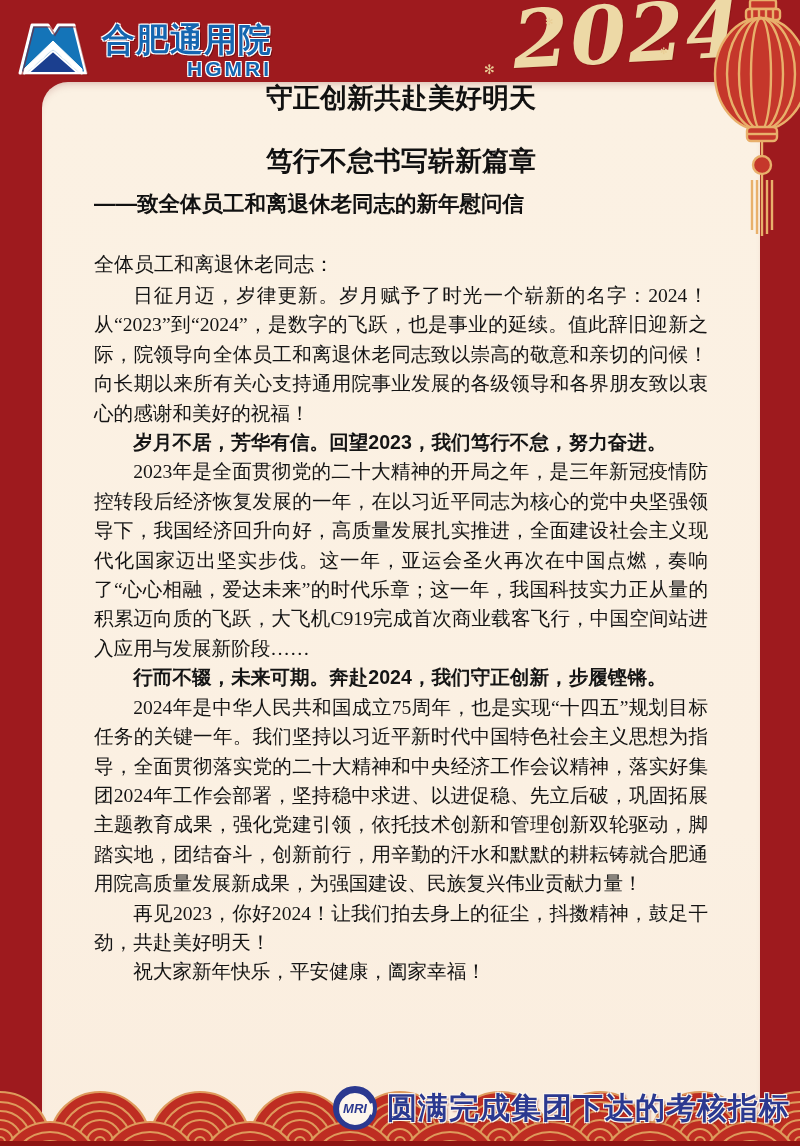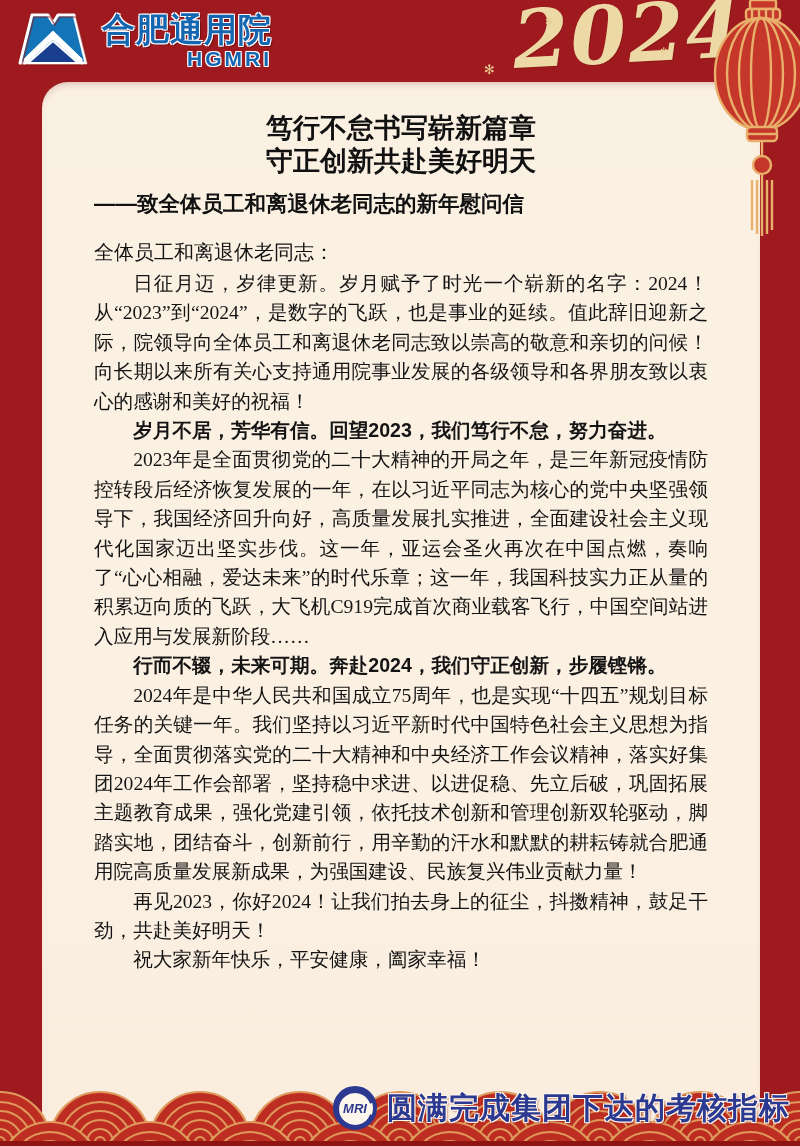--- a/index.html
+++ b/index.html
@@ -18,21 +18,21 @@
     background:linear-gradient(180deg,#FBF1E3 0%,#FBF0E2 70%,#FAEDDE 100%);
     border-radius:26px 10px 0 0;
     box-shadow:inset 0 6px 10px -6px rgba(120,20,20,.35);
     z-index:1;
     padding:0 52px;
     box-sizing:border-box;
   }
 
   
   .header{position:absolute;top:0;left:0;right:0;height:82px;z-index:3;}
-  .brand{position:absolute;left:14px;top:7px;display:flex;align-items:flex-start;gap:10px;}
+  .brand{position:absolute;left:14px;top:17px;display:flex;align-items:flex-start;gap:10px;}
   .brand-mark{width:78px;height:66px;}
   .brand-text{display:flex;flex-direction:column;line-height:1;margin-top:6px;}
   .brand-cn{
     font-family:"Liberation Sans","DejaVu Sans",sans-serif;font-weight:bold;
     font-size:33px;color:#1566B0;letter-spacing:1px;
     text-shadow:-1px -1px 0 #fff,1px -1px 0 #fff,-1px 1px 0 #fff,1px 1px 0 #fff,2px 2px 0 rgba(90,10,10,.6);
   }
   .brand-en{
     font-family:"Liberation Sans","DejaVu Sans",sans-serif;font-weight:bold;
     font-size:21px;color:#1566B0;letter-spacing:3px;margin-top:2px;
@@ -56,21 +56,21 @@
   
   .lantern{position:absolute;right:0;top:0;width:112px;height:248px;z-index:4;}
 
   
   .title{margin:30px 0 0 0;text-align:center;
     font-family:"Liberation Sans","DejaVu Sans",sans-serif;
     font-weight:bold;font-size:27px;line-height:33px;color:#111;}
   .subtitle{margin:11px 0 0 0;text-align:left;
     font-family:"Liberation Sans","DejaVu Sans",sans-serif;
     font-weight:bold;font-size:21.5px;color:#111;}
-  .salutation{margin:20px 0 0 0;font-size:20px;line-height:29px;color:#141414;}
+  .salutation{margin:32px 0 0 0;font-size:20px;line-height:29px;color:#141414;}
   .paras{margin-top:2px;}
   .paras p.para{
     margin:0;text-indent:2em;text-align:justify;
     font-size:19.6px;line-height:29.4px;color:#141414;
   }
   .paras p.para.bold{
     font-family:"Liberation Sans","DejaVu Sans",sans-serif;
     font-weight:bold;
   }
 
@@ -88,22 +88,22 @@
 
   
   .waves{position:absolute;left:0;bottom:0;width:800px;height:62px;z-index:6;}
 </style>
 </head>
 <body>
 
 <div class="frame">
 
   <div class="paper">
+    <h1 class="title" style="margin-top:0;">守正创新共赴美好明天</h1>
     <h1 class="title">笃行不怠书写崭新篇章</h1>
-    <h1 class="title" style="margin-top:0;">守正创新共赴美好明天</h1>
     <div class="subtitle">——致全体员工和离退休老同志的新年慰问信</div>
     <div class="salutation">全体员工和离退休老同志：</div>
     <div class="paras">
         <p class="para">日征月迈，岁律更新。岁月赋予了时光一个崭新的名字：2024！从“2023”到“2024”，是数字的飞跃，也是事业的延续。值此辞旧迎新之际，院领导向全体员工和离退休老同志致以崇高的敬意和亲切的问候！向长期以来所有关心支持通用院事业发展的各级领导和各界朋友致以衷心的感谢和美好的祝福！</p>
         <p class="para bold">岁月不居，芳华有信。回望2023，我们笃行不怠，努力奋进。</p>
         <p class="para">2023年是全面贯彻党的二十大精神的开局之年，是三年新冠疫情防控转段后经济恢复发展的一年，在以习近平同志为核心的党中央坚强领导下，我国经济回升向好，高质量发展扎实推进，全面建设社会主义现代化国家迈出坚实步伐。这一年，亚运会圣火再次在中国点燃，奏响了“心心相融，爱达未来”的时代乐章；这一年，我国科技实力正从量的积累迈向质的飞跃，大飞机C919完成首次商业载客飞行，中国空间站进入应用与发展新阶段……</p>
         <p class="para bold">行而不辍，未来可期。奔赴2024，我们守正创新，步履铿锵。</p>
         <p class="para">2024年是中华人民共和国成立75周年，也是实现“十四五”规划目标任务的关键一年。我们坚持以习近平新时代中国特色社会主义思想为指导，全面贯彻落实党的二十大精神和中央经济工作会议精神，落实好集团2024年工作会部署，坚持稳中求进、以进促稳、先立后破，巩固拓展主题教育成果，强化党建引领，依托技术创新和管理创新双轮驱动，脚踏实地，团结奋斗，创新前行，用辛勤的汗水和默默的耕耘铸就合肥通用院高质量发展新成果，为强国建设、民族复兴伟业贡献力量！</p>
         <p class="para">再见2023，你好2024！让我们拍去身上的征尘，抖擞精神，鼓足干劲，共赴美好明天！</p>
         <p class="para">祝大家新年快乐，平安健康，阖家幸福！</p>

